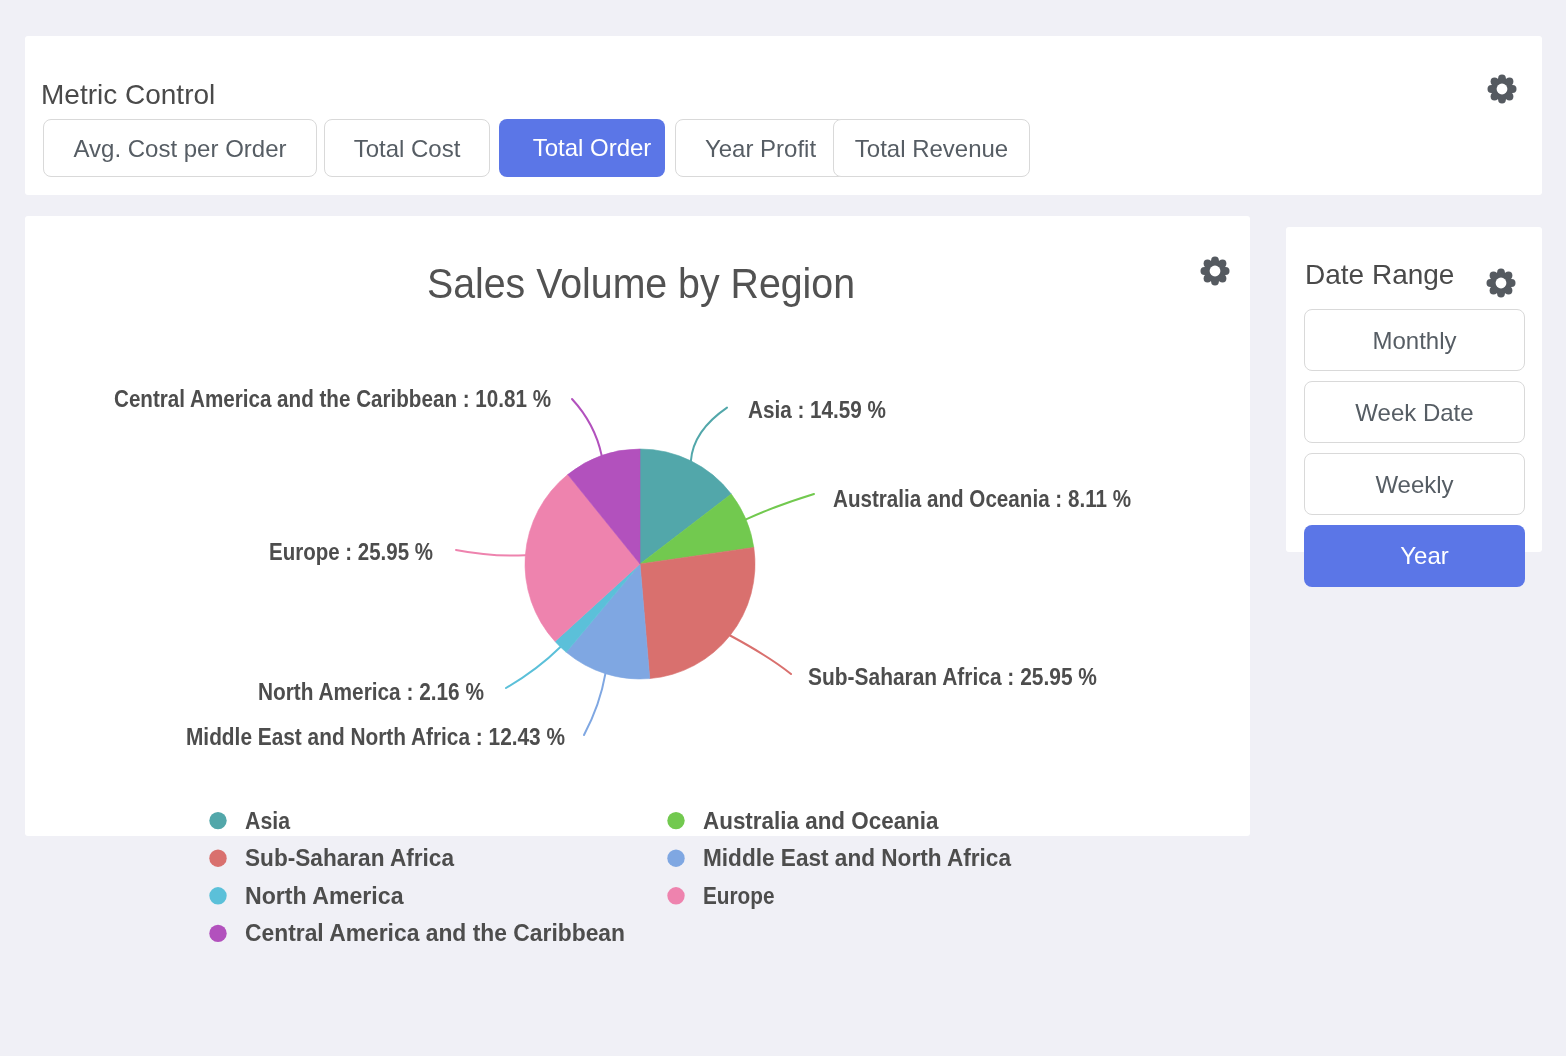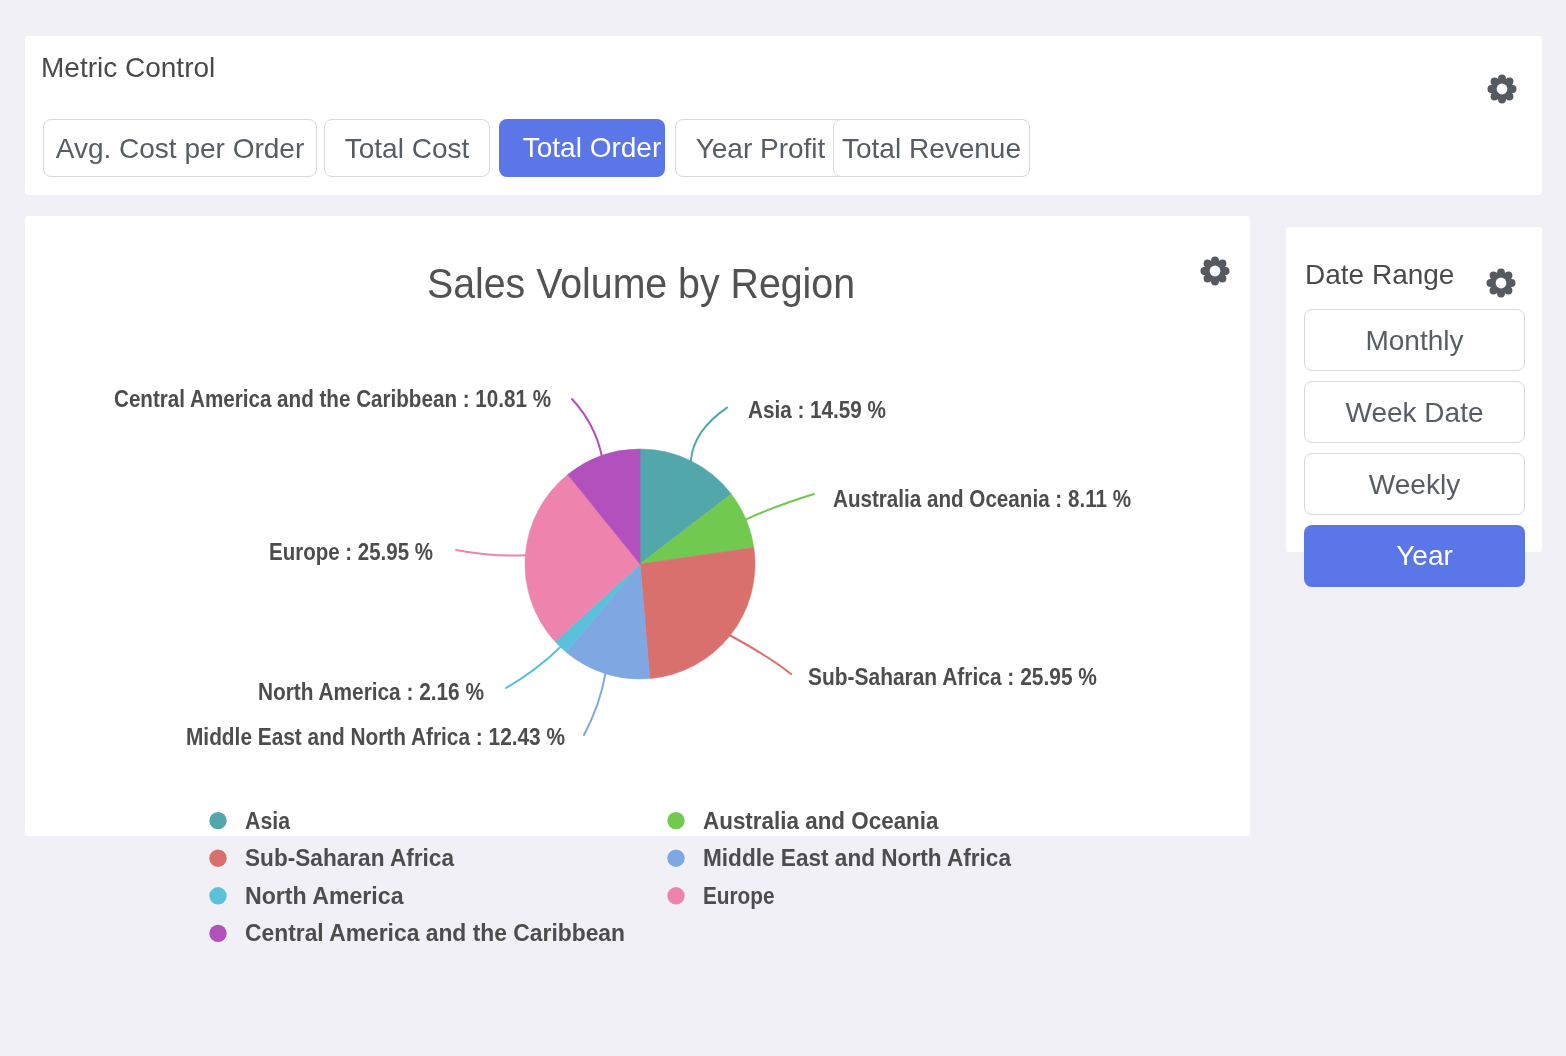--- a/index.html
+++ b/index.html
@@ -1,24 +1,24 @@
 <!DOCTYPE html>
 <html><head><meta charset="utf-8"><style>
 * { margin:0; padding:0; box-sizing:border-box; }
 html,body { width:1566px; height:1056px; background:#f0f0f6;
   font-family:"Liberation Sans", sans-serif; overflow:hidden; }
 .card { position:absolute; background:#ffffff; border-radius:3px; }
 .btn { position:absolute; border:1.5px solid #d9d9d9; border-radius:8px; background:#fff;
-  color:#565d64; font-size:28px; text-align:center; }
+  color:#565d64; font-size:24px; text-align:center; }
 .btn.active { background:#5b76e7; color:#fff; border:none;padding-left:20px; }
 .htitle { position:absolute; font-size:28px; color:#4a4a4a; line-height:1; }
 </style></head>
 <body>
 <div class="card" style="left:25px;top:36px;width:1517px;height:159px">
-  <div class="htitle" style="left:16px;top:18px">Metric Control</div>
+  <div class="htitle" style="left:16px;top:45px">Metric Control</div>
   <div class="btn" style="left:18px;top:83px;width:274px;height:58px;line-height:58px">Avg. Cost per Order</div>
 <div class="btn" style="left:299px;top:83px;width:166px;height:58px;line-height:58px">Total Cost</div>
 <div class="btn active" style="left:474px;top:83px;width:166px;height:58px;line-height:58px">Total Order</div>
 <div class="btn" style="left:650px;top:83px;width:171px;height:58px;line-height:58px">Year Profit</div>
 <div class="btn" style="left:808px;top:83px;width:197px;height:58px;line-height:58px">Total Revenue</div>
   <svg width="34" height="34" viewBox="-17 -17 34 34" style="position:absolute;left:1460px;top:36px">
       <circle r="11.0" fill="#555a60"></circle>
       <circle cx="0.00" cy="-10.60" r="3.9" fill="#555a60"></circle>
       <circle cx="7.50" cy="-7.50" r="3.9" fill="#555a60"></circle>
       <circle cx="10.60" cy="-0.00" r="3.9" fill="#555a60"></circle>

